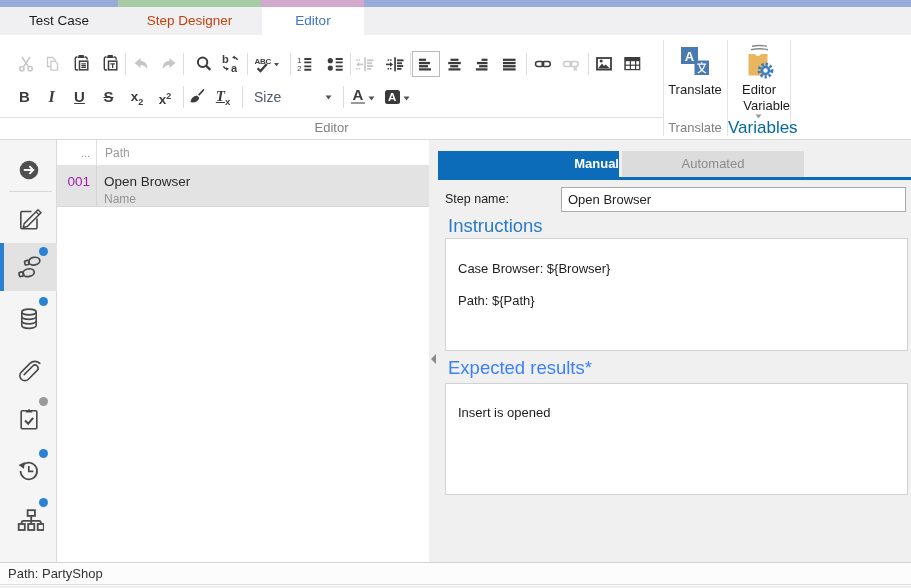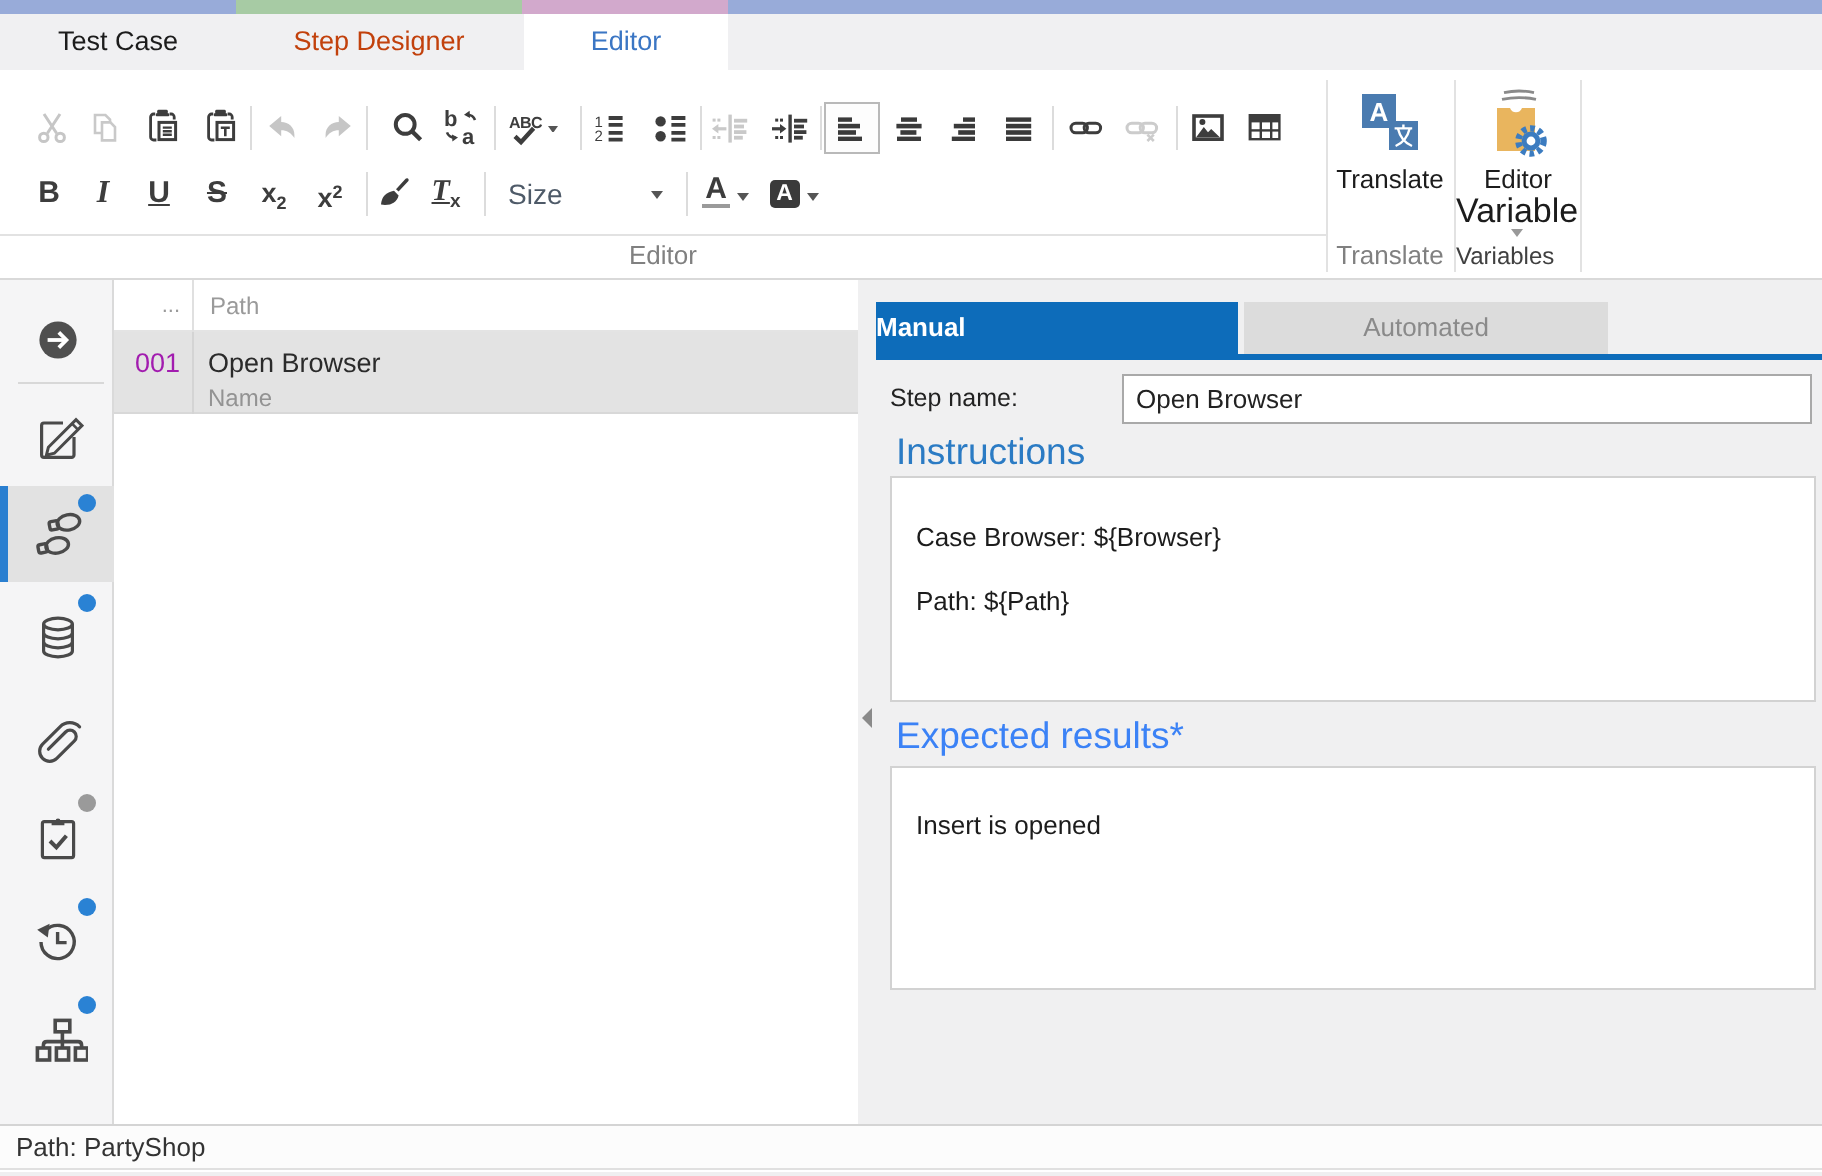--- a/index.html
+++ b/index.html
@@ -25,21 +25,21 @@
 
 <div id="ribbon" class="abs" style="left:0;top:35px;width:911px;height:105px;background:#ffffff;border-bottom:1px solid #d9d9d9"></div>
 
 <div class="abs" style="left:663px;top:40px;width:1px;height:96px;background:#e2e2e2"></div>
 <div class="abs" style="left:727px;top:40px;width:1px;height:96px;background:#e2e2e2"></div>
 <div class="abs" style="left:790px;top:40px;width:1px;height:96px;background:#e2e2e2"></div>
 
 <div class="abs" style="left:0;top:117px;width:663px;height:1px;background:#e2e2e2"></div>
 <div class="abs" style="left:0;top:119px;width:663px;height:20px;text-align:center;font-size:13px;color:#808080;line-height:18px">Editor</div>
 <div class="abs" style="left:664px;top:119px;width:62px;height:20px;text-align:center;font-size:13px;color:#808080;line-height:18px">Translate</div>
-<div class="abs" style="left:728px;top:119px;width:62px;height:20px;text-align:left;font-size:12px;color:#404040;line-height:18px">Variables</div>
+<div class="abs" style="left:728px;top:119px;width:62px;height:20px;text-align:left;font-size:17px;color:#0369a1;line-height:18px">Variables</div>
 
 <div class="abs" style="left:125px;top:53px;width:1px;height:22px;background:#dcdcdc"></div>
 <div class="abs" style="left:183px;top:53px;width:1px;height:22px;background:#dcdcdc"></div>
 <div class="abs" style="left:247px;top:53px;width:1px;height:22px;background:#dcdcdc"></div>
 <div class="abs" style="left:290px;top:53px;width:1px;height:22px;background:#dcdcdc"></div>
 <div class="abs" style="left:350px;top:53px;width:1px;height:22px;background:#dcdcdc"></div>
 <div class="abs" style="left:410px;top:53px;width:1px;height:22px;background:#dcdcdc"></div>
 <div class="abs" style="left:526px;top:53px;width:1px;height:22px;background:#dcdcdc"></div>
 <div class="abs" style="left:588px;top:53px;width:1px;height:22px;background:#dcdcdc"></div>
 
@@ -247,21 +247,21 @@
 <div class="abs" style="left:664px;top:82px;width:62px;text-align:center;font-size:13px;color:#1c1c1c;line-height:15px">Translate</div>
 
 <svg class="ic" style="left:738px;top:41px" width="42" height="40" viewBox="0 0 42 40">
 <path d="M14 5.3 q7.5 -1.6 15 0 M13 8.7 q8.5 -1.8 17 0" stroke="#8a8a8a" stroke-width="1.4" fill="none"></path>
 <path d="M10.5 13 h6.5 a3.2 3.2 0 0 0 6 0 h6.5 v21.5 h-19 z" fill="#e9b55e"></path>
 <circle cx="27.5" cy="29.5" r="6.3" fill="none" stroke="#3c7cc0" stroke-width="3.2" stroke-dasharray="2.3 1.85"></circle>
 <circle cx="27.5" cy="29.5" r="4.7" fill="#3c7cc0"></circle>
 <circle cx="27.5" cy="29.5" r="2.2" fill="#ffffff"></circle>
   </svg>
 <div class="abs" style="left:728px;top:82px;width:62px;text-align:center;font-size:13px;color:#1c1c1c;line-height:15px">Editor</div>
-<div class="abs" style="left:728px;top:98px;width:62px;text-align:left;font-size:17px;color:#1c1c1c;line-height:15px">Variable</div>
+<div class="abs" style="left:728px;top:98px;width:62px;text-align:right;font-size:13px;color:#1c1c1c;line-height:15px">Variable</div>
 <svg class="ic" style="left:755px;top:114px" width="7" height="5" viewBox="0 0 7 5">
     <path d="M0.5 0.5 h6 L3.5 4.5 Z" fill="#999"></path>
   </svg>
 
 <div class="abs" style="left:0;top:140px;width:57px;height:423px;background:#f5f5f6;border-right:1px solid #dadada"></div>
 <div class="abs" style="left:57px;top:140px;width:372px;height:423px;background:#ffffff"></div>
 <div class="abs" style="left:429px;top:140px;width:482px;height:422px;background:#f0f0f1"></div>
 
 <div class="abs" style="left:0;top:243px;width:57px;height:48px;background:#e2e2e2"></div>
 <div class="abs" style="left:0;top:243px;width:4px;height:48px;background:#2a7fd0"></div>
@@ -333,21 +333,21 @@
 <div class="abs" style="left:57px;top:166px;width:372px;height:41px;background:#e3e3e3;border-bottom:1px solid #d8d8d8"></div>
 <div class="abs" style="left:96px;top:166px;width:1px;height:41px;background:#d4d4d4"></div>
 <div class="abs" style="left:57px;top:174px;width:33px;height:16px;line-height:16px;text-align:right;font-size:13.5px;color:#a21caf">001</div>
 <div class="abs" style="left:104px;top:174px;font-size:13.5px;color:#2b2b2b;line-height:16px">Open Browser</div>
 <div class="abs" style="left:104px;top:192px;font-size:12px;color:#939393;line-height:14px">Name</div>
 
 <svg class="abs" style="left:430px;top:353px" width="7" height="12" viewBox="0 0 7 12">
     <path d="M6 1 L1 6 L6 11 Z" fill="#8a8a8a"></path>
   </svg>
 
-<div class="abs" style="left:438px;top:151px;width:181px;height:26px;background:#0d6cba;color:#ffffff;font-weight:bold;font-size:13px;text-align:left;line-height:26px">Manual</div>
+<div class="abs" style="left:438px;top:151px;width:181px;height:26px;background:#0d6cba;color:#ffffff;font-weight:bold;font-size:13px;text-align:right;line-height:26px">Manual</div>
 <div class="abs" style="left:622px;top:151px;width:182px;height:26px;background:#dcdcdc;color:#8a8a8a;font-size:13px;text-align:center;line-height:26px">Automated</div>
 <div class="abs" style="left:438px;top:177px;width:473px;height:3px;background:#0d6cba"></div>
 <div class="abs" style="left:445px;top:192px;font-size:12.5px;color:#222222;line-height:14px">Step name:</div>
 <div class="abs" style="left:561px;top:187px;width:345px;height:25px;background:#ffffff;border:1px solid #a9a9a9"></div>
 <div class="abs" style="left:568px;top:187px;height:25px;line-height:25px;font-size:13px;color:#222222">Open Browser</div>
 <div class="abs" style="left:448px;top:215px;font-size:18.5px;color:#2b7bc4;line-height:22px">Instructions</div>
 <div class="abs" style="left:445px;top:238px;width:463px;height:113px;background:#ffffff;border:1px solid #d2d2d2"></div>
 <div class="abs" style="left:458px;top:261px;font-size:13px;color:#1c1c1c;line-height:15px">Case Browser: ${Browser}</div>
 <div class="abs" style="left:458px;top:293px;font-size:13px;color:#1c1c1c;line-height:15px">Path: ${Path}</div>
 <div class="abs" style="left:448px;top:357px;font-size:18.5px;color:#3b82f6;line-height:22px">Expected results*</div>

